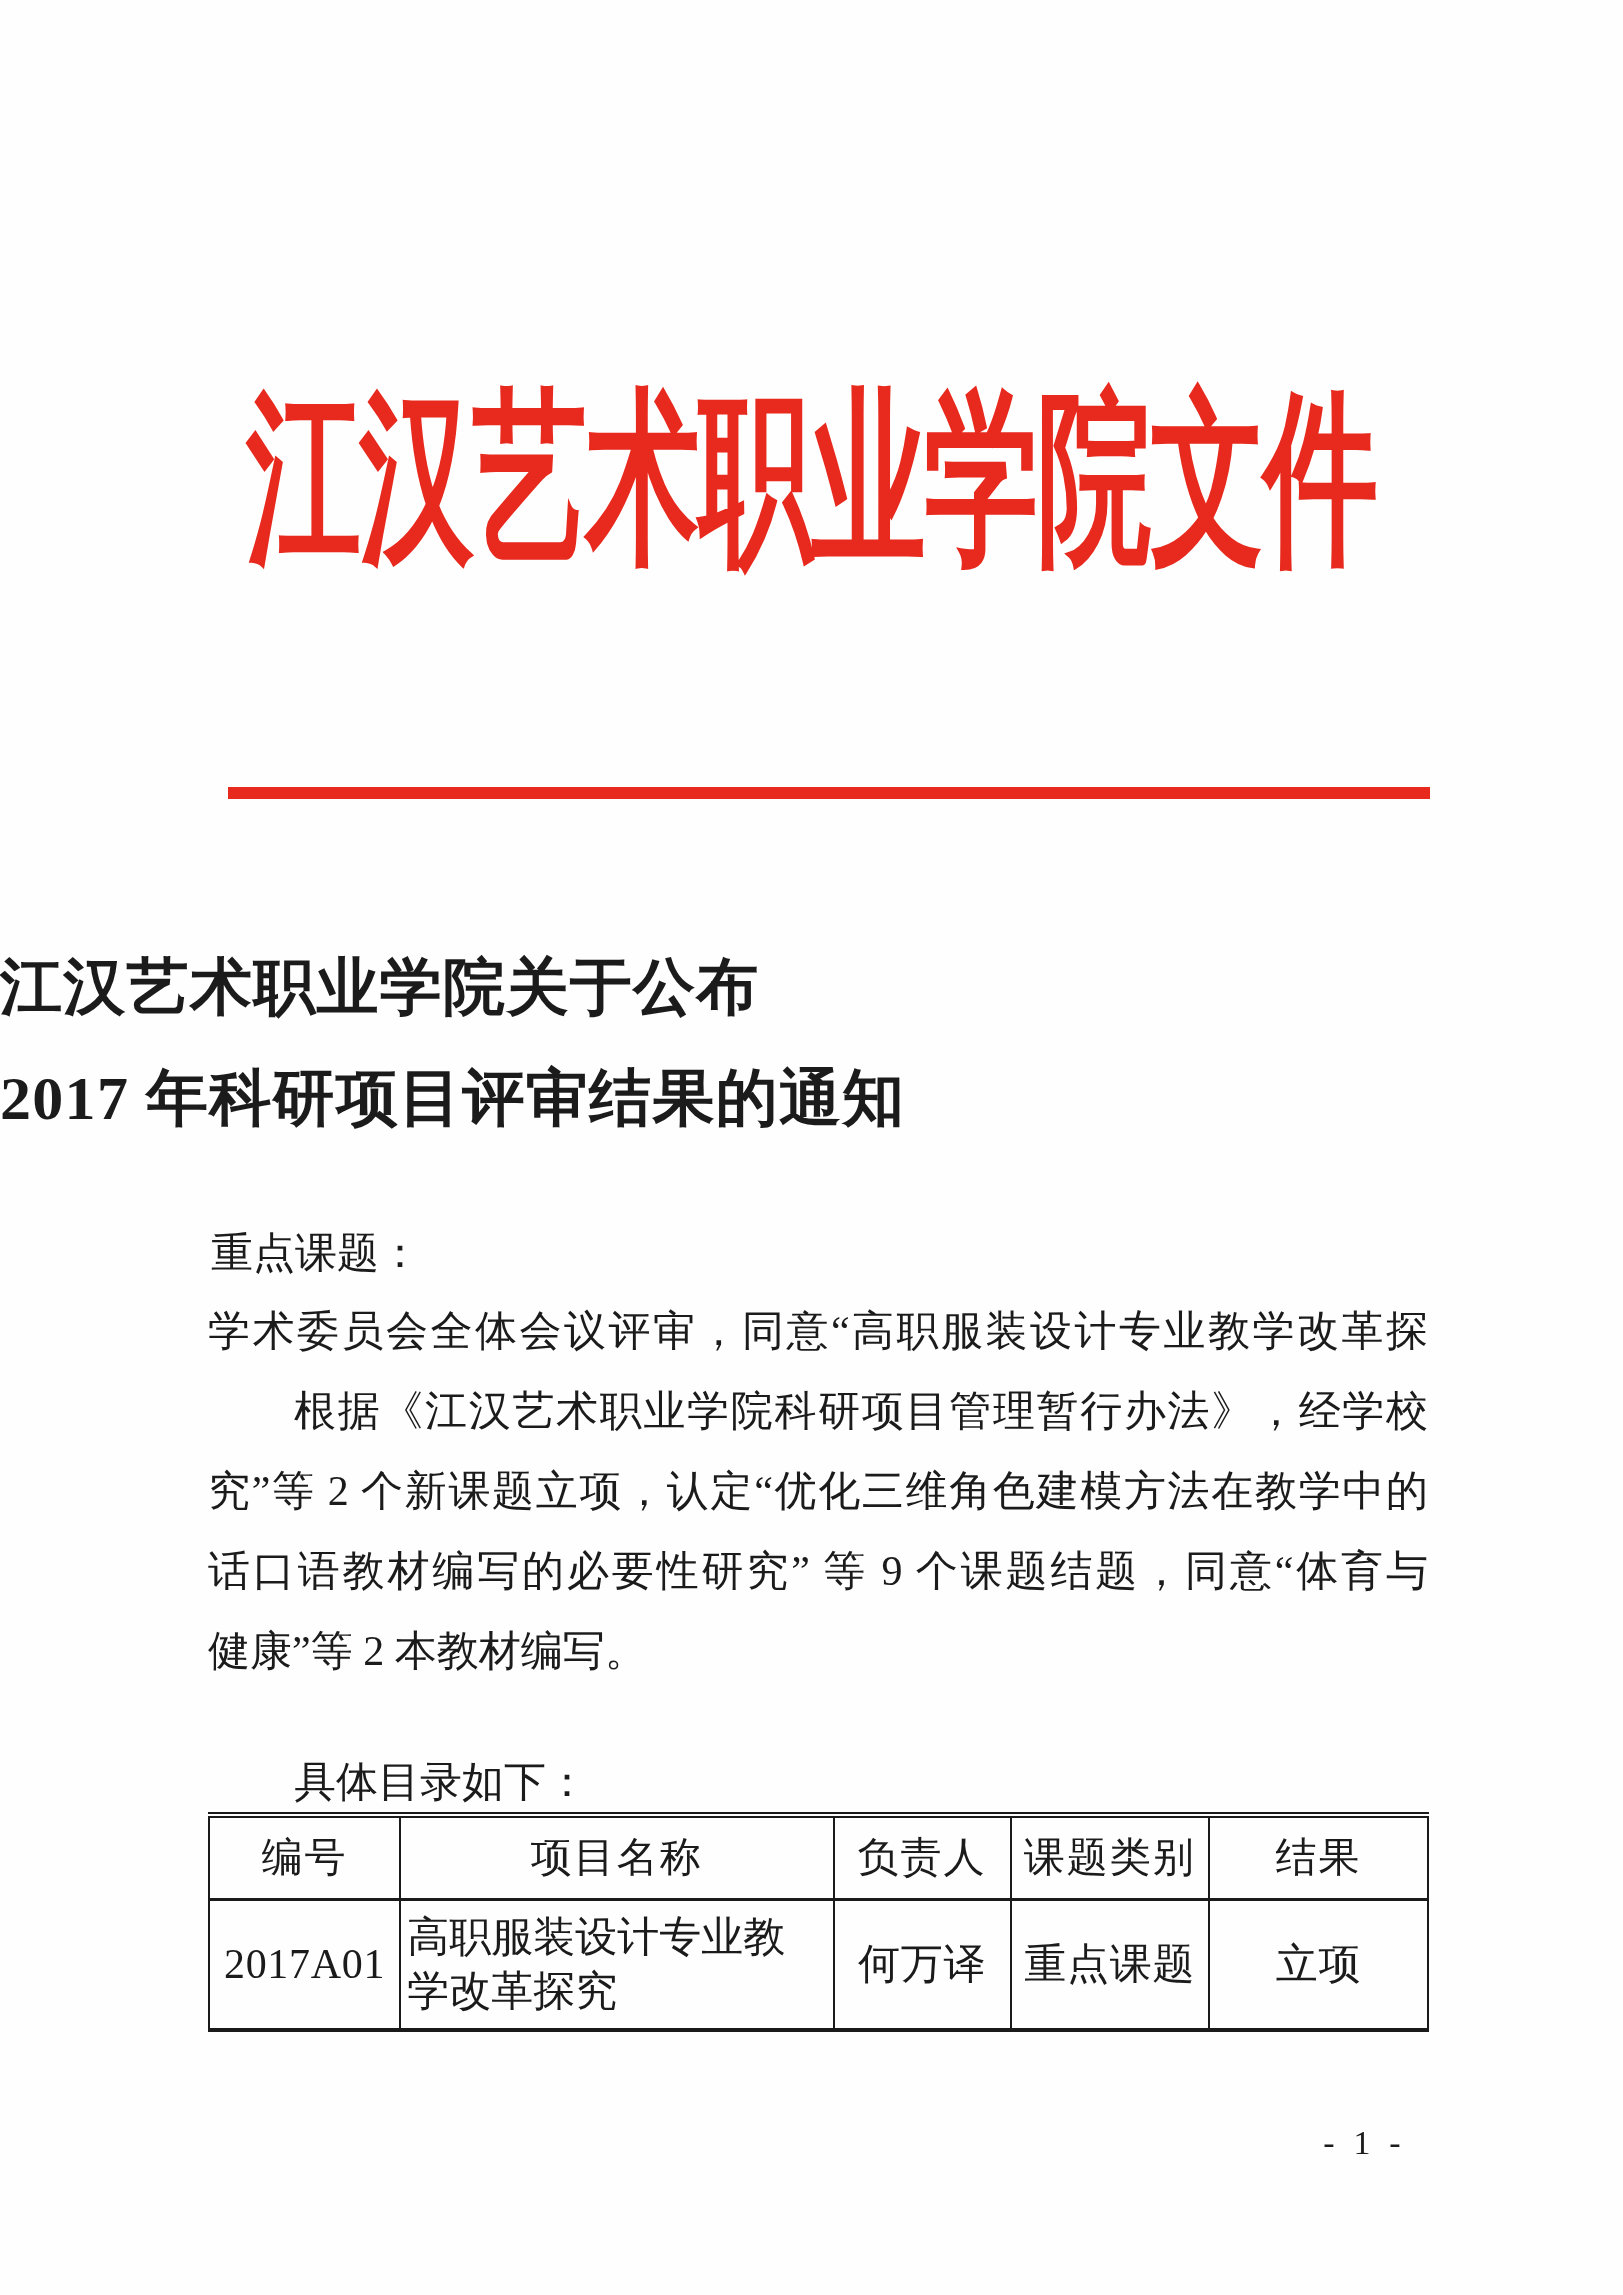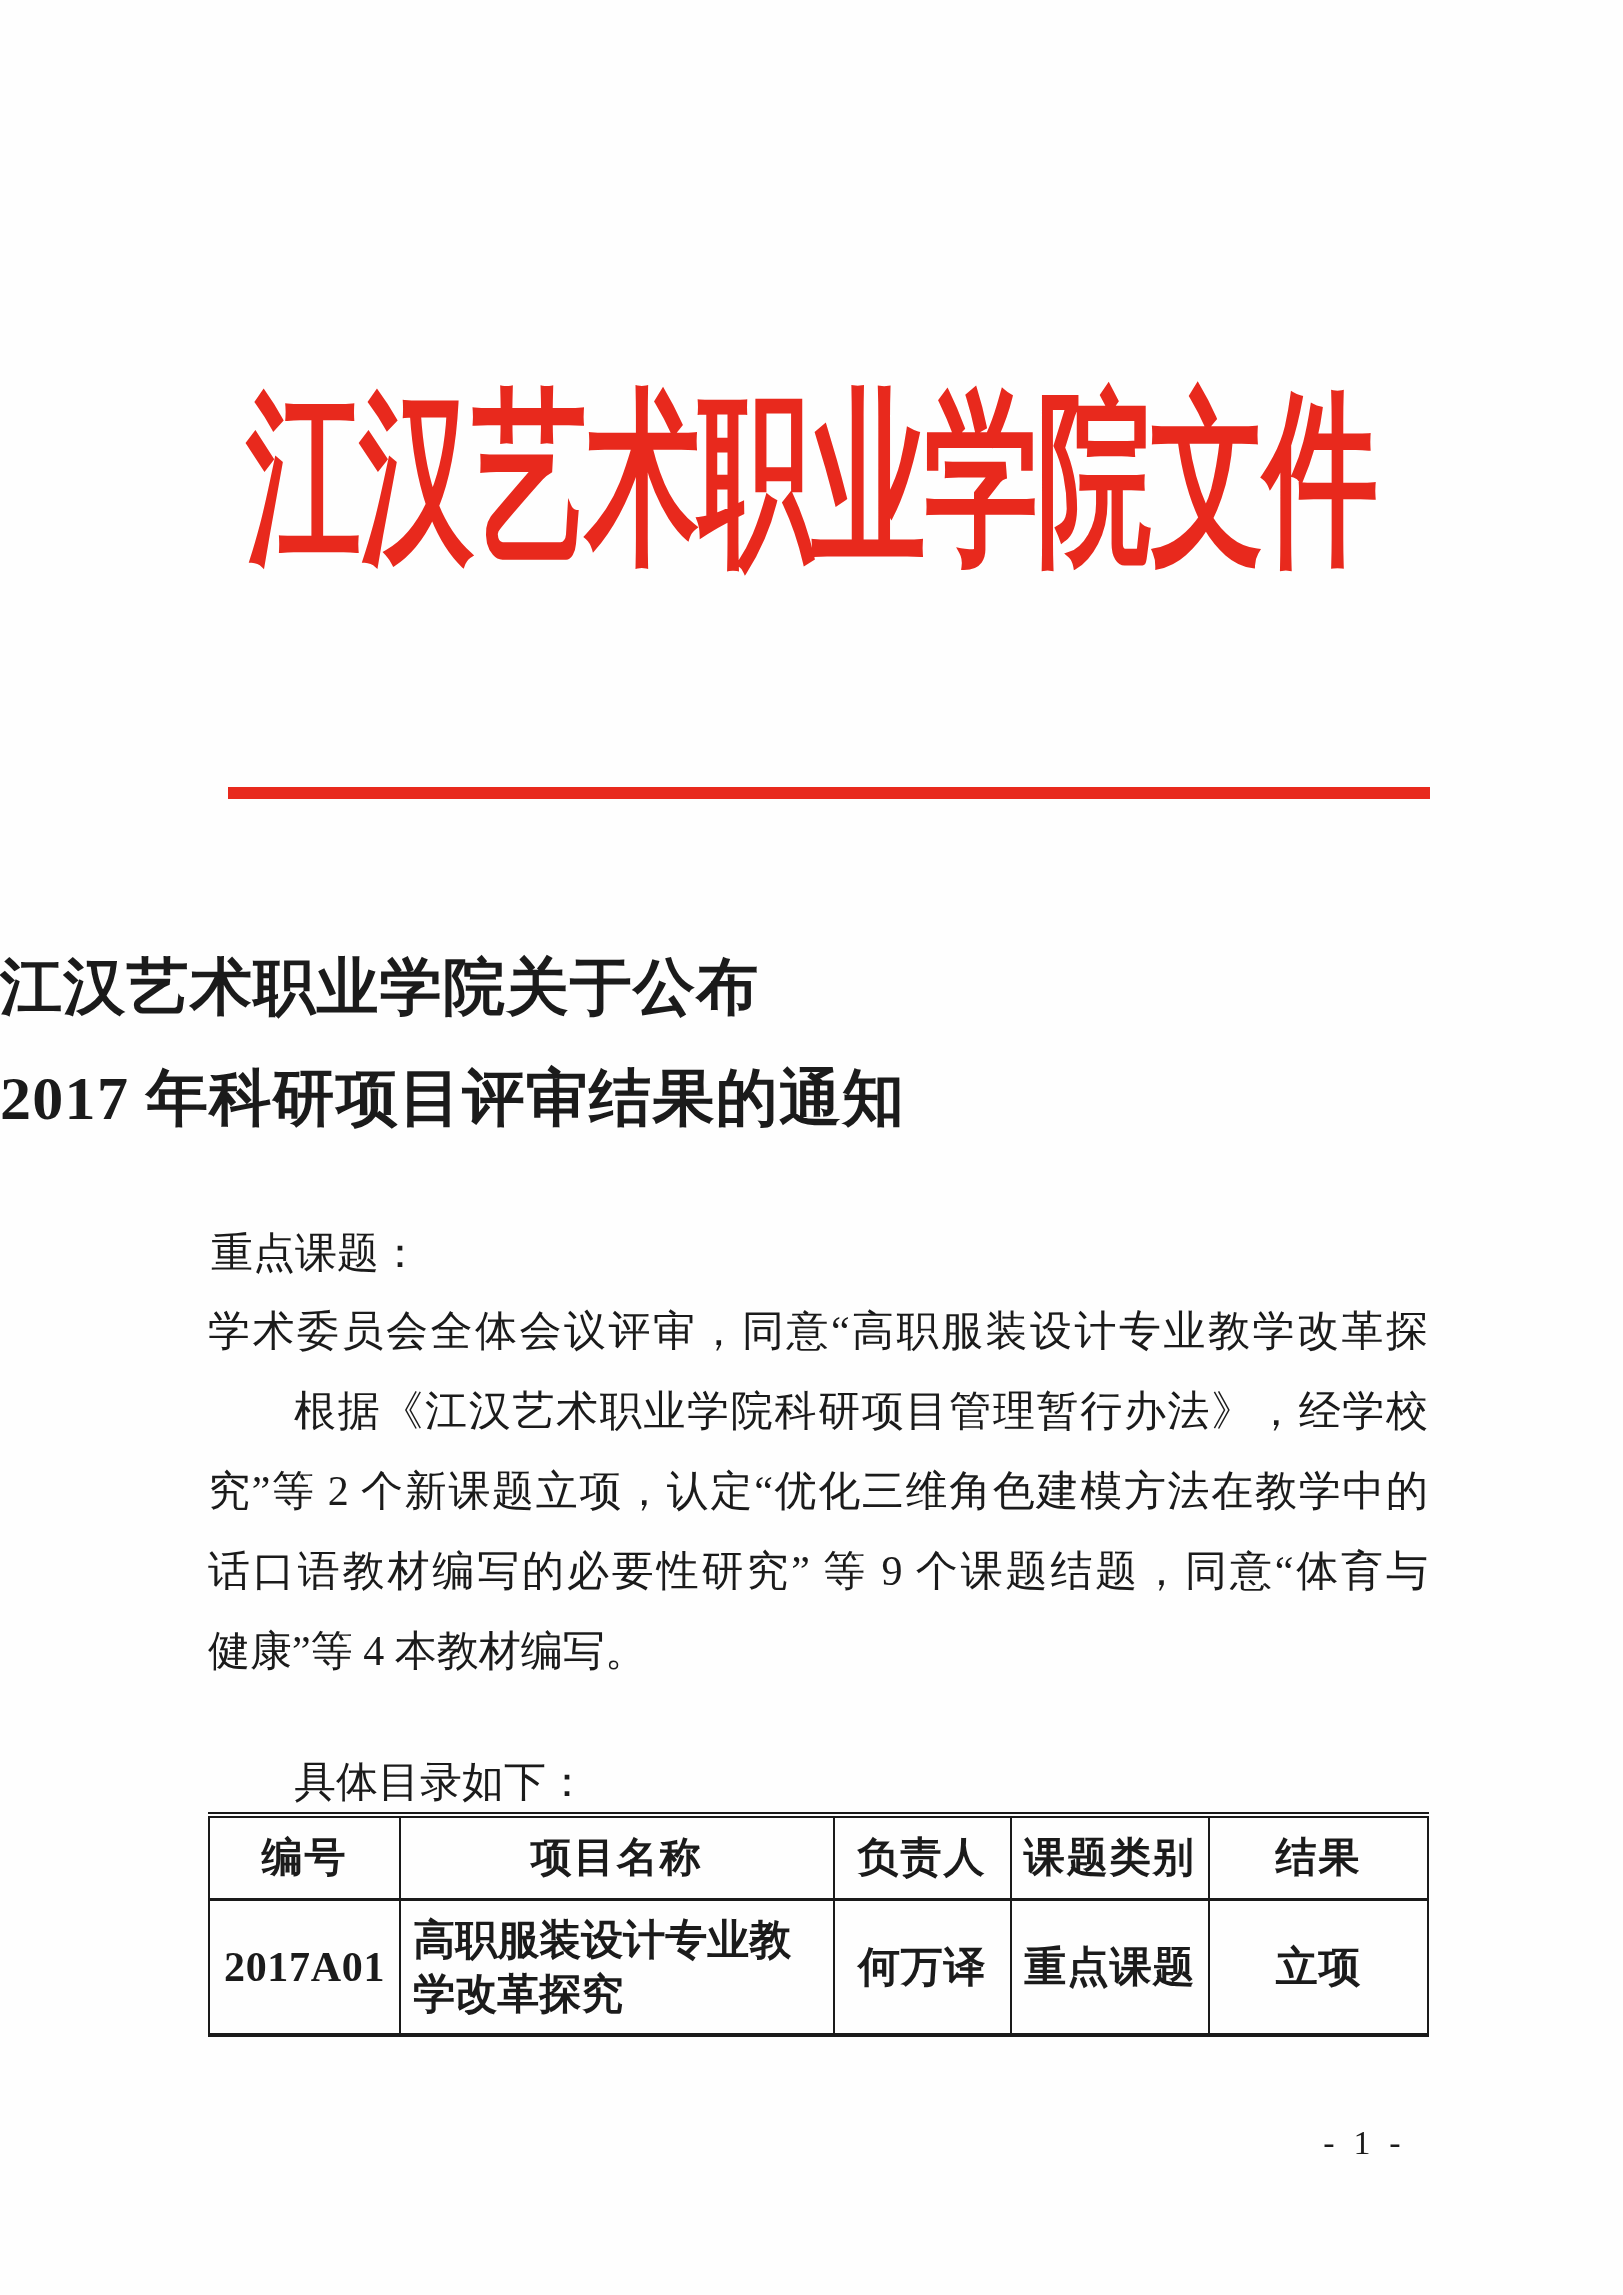--- a/index.html
+++ b/index.html
@@ -88,22 +88,22 @@
     color:var(--ink);
   }
   table.results{
     border-left:2.6px solid #1a1a1a;
     border-right:2.6px solid #1a1a1a;
     border-top:6.5px double #1a1a1a;
     border-bottom:4.6px solid #1a1a1a;
   }
   table.results th,table.results td{
     border:2px solid #1a1a1a;
-    padding:12px;
-    font-weight:bold;
+    padding:6px;
+    font-weight:normal;
     vertical-align:middle;
   }
   table.results thead tr{height:84px;}
   table.results thead th{
     text-align:center;
     border-bottom:3.9px solid #1a1a1a;
     letter-spacing:2px;
   }
   table.results tbody tr{height:131px;margin-left:28px;}
   td.center{text-align:center;font-size:42px;letter-spacing:0.7px;}
@@ -138,21 +138,21 @@
     <div>2017 年科研项目评审结果的通知</div>
   </div>
 
   <div class="salutation">重点课题：</div>
 
   <div class="body-block">
     <div class="bline jl">学术委员会全体会议评审，同意“高职服装设计专业教学改革探</div>
     <div class="bline jl indent">根据《江汉艺术职业学院科研项目管理暂行办法》，经学校</div>
     <div class="bline jl">究”等 2 个新课题立项，认定“优化三维角色建模方法在教学中的</div>
     <div class="bline jl">话口语教材编写的必要性研究” 等 9 个课题结题，同意“体育与</div>
-    <div class="bline">健康”等 4 本教材编写。</div>
+    <div class="bline">健康”等 2 本教材编写。</div>
   </div>
 
   <div class="catalog">具体目录如下：</div>
 
   <table class="results">
     <colgroup>
       <col style="width:191px">
       <col style="width:433px">
       <col style="width:177px">
       <col style="width:198px">

